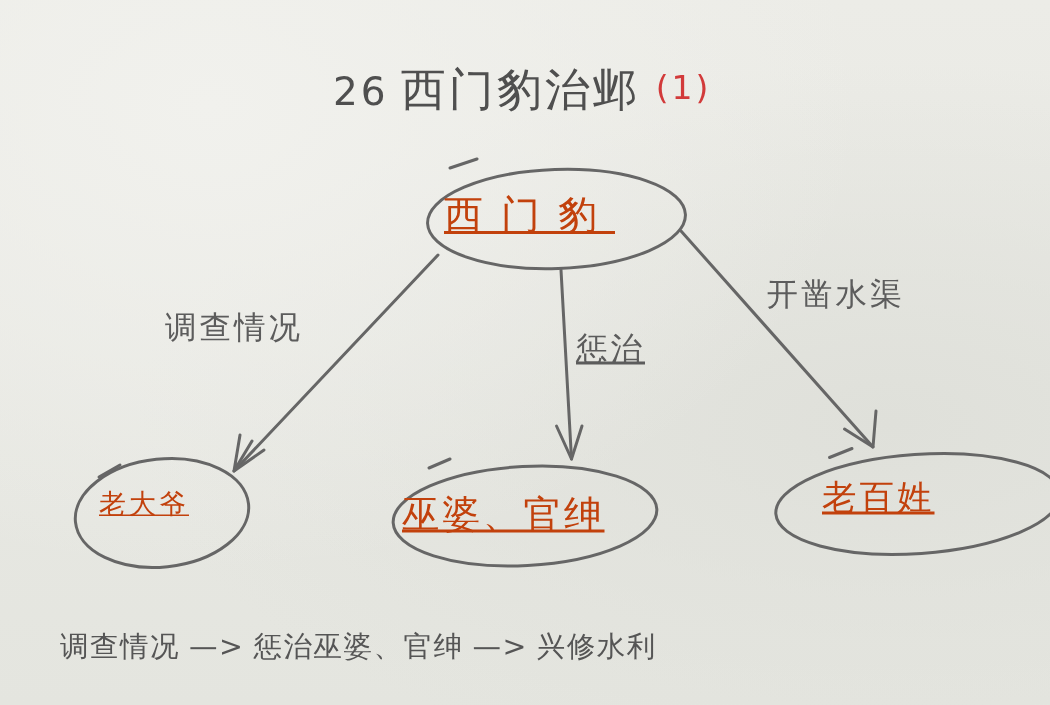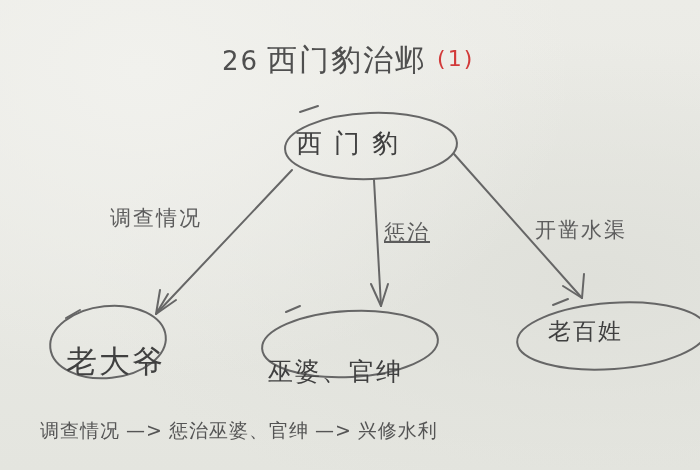--- a/index.html
+++ b/index.html
@@ -16,29 +16,29 @@
       linear-gradient(180deg, #ecece7 0%, #e4e5df 100%);
   }
   svg.ink { position: absolute; left: 0; top: 0; }
   .txt {
     position: absolute; color: #5a5a5a; white-space: nowrap;
     font-family: "DejaVu Sans", sans-serif; letter-spacing: 2px;
   }
   .title { left: 222px; top: 40px; font-size: 30px; color: #4f4f4f; }
   .title .num { font-size: 26px; margin-right: 8px; }
   .title .part { color: #d23a3a; font-size: 22px; margin-left: 10px; vertical-align: 4px; }
-  .node { font-size: 26px; color: #404040; }
+  .node { font-size: 26px; color: #c2410c; text-decoration: underline; }
   .n-top { left: 296px; top: 126px; letter-spacing: 12px; }
-  .n-left { left: 66px; top: 341px; font-size: 31px; }
-  .n-mid { left: 268px; top: 326px; font-size: 25px; margin-top: 29px; }
+  .n-left { left: 66px; top: 324px; font-size: 18px; }
+  .n-mid { left: 268px; top: 326px; font-size: 25px; }
   .n-right { left: 548px; top: 316px; font-size: 23px; }
   .edge-label { font-size: 21px; color: #5c5c5c; }
   .l-left { left: 110px; top: 204px; }
   .l-mid { left: 384px; top: 218px; text-decoration: underline; }
-  .l-right { left: 511px; top: 216px; margin-left: 24px; }
+  .l-right { left: 511px; top: 182px; }
   .summary { left: 40px; top: 418px; font-size: 19px; color: #555; letter-spacing: 1px; }
   .summary .arrow { margin: 0 6px; }
 </style>
 </head>
 <body>
 
 <div class="paper"></div>
 
 <svg class="ink" width="700" height="470" viewBox="0 0 700 470">
   <g fill="none" stroke="#666" stroke-width="2" stroke-linecap="round">

